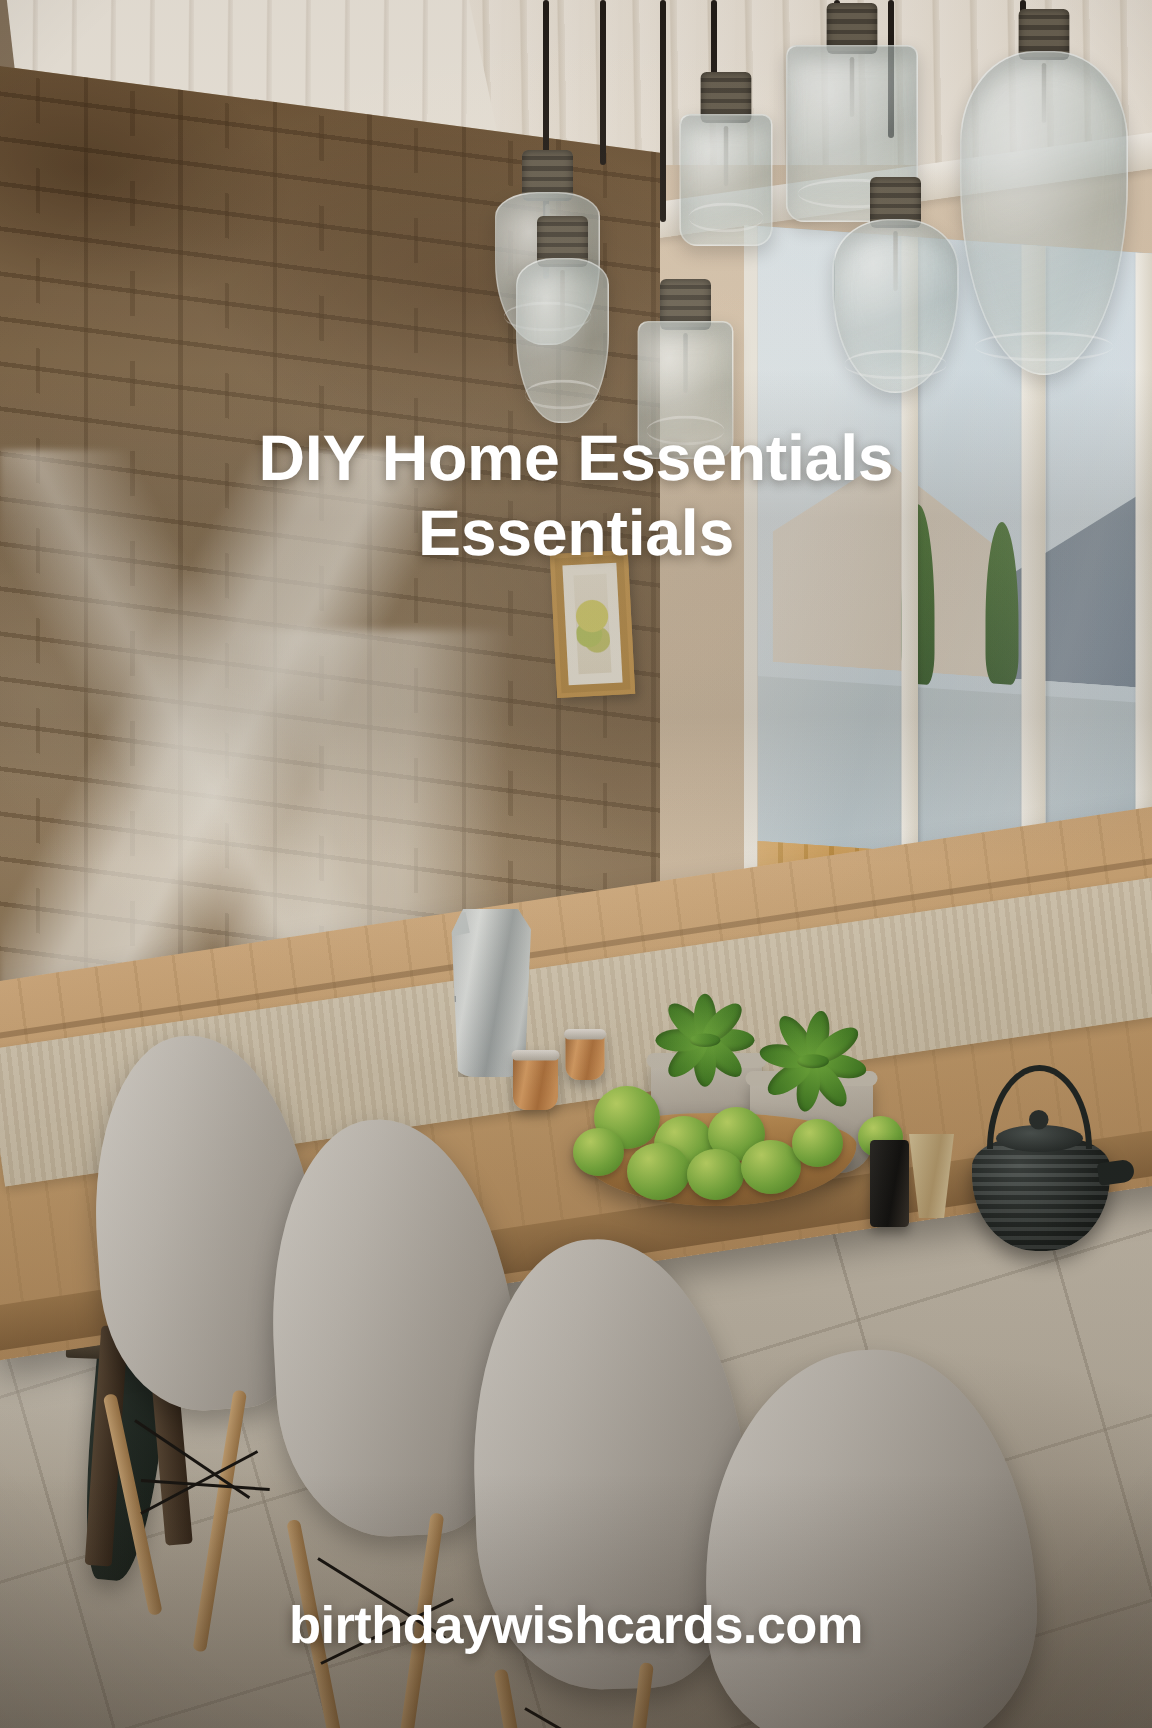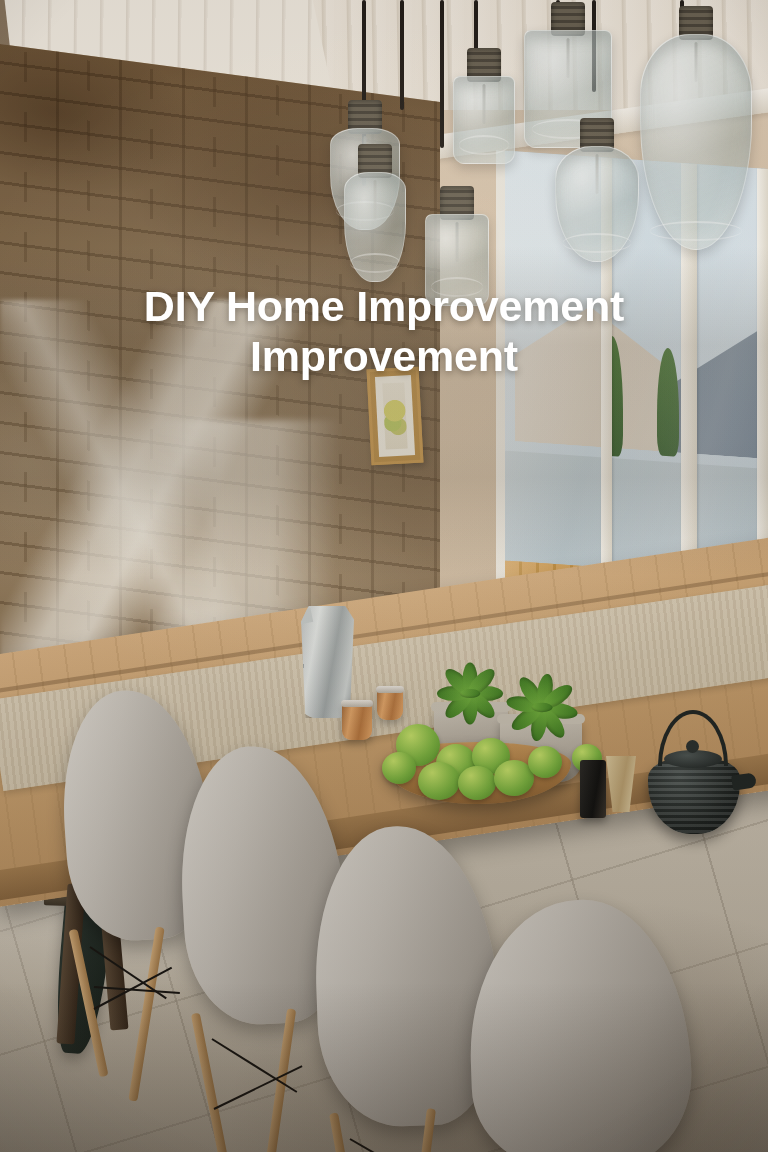--- a/index.html
+++ b/index.html
@@ -652,17 +652,18 @@
     </div>
 
     <div class="grade"></div>
     <div class="text-scrim"></div>
     <div class="footer-scrim"></div>
     <div class="vignette"></div>
   </div>
 
   <div class="overlay">
     <div class="headline-block">
-      <div class="headline">DIY Home Improvement Improvement</div>
-    </div>
+      <div class="headline">DIY Home Essentials Essentials</div>
+    </div>
+    <div class="brand">birthdaywishcards.com</div>
   </div>
 
 </div>
 
 </body></html>

